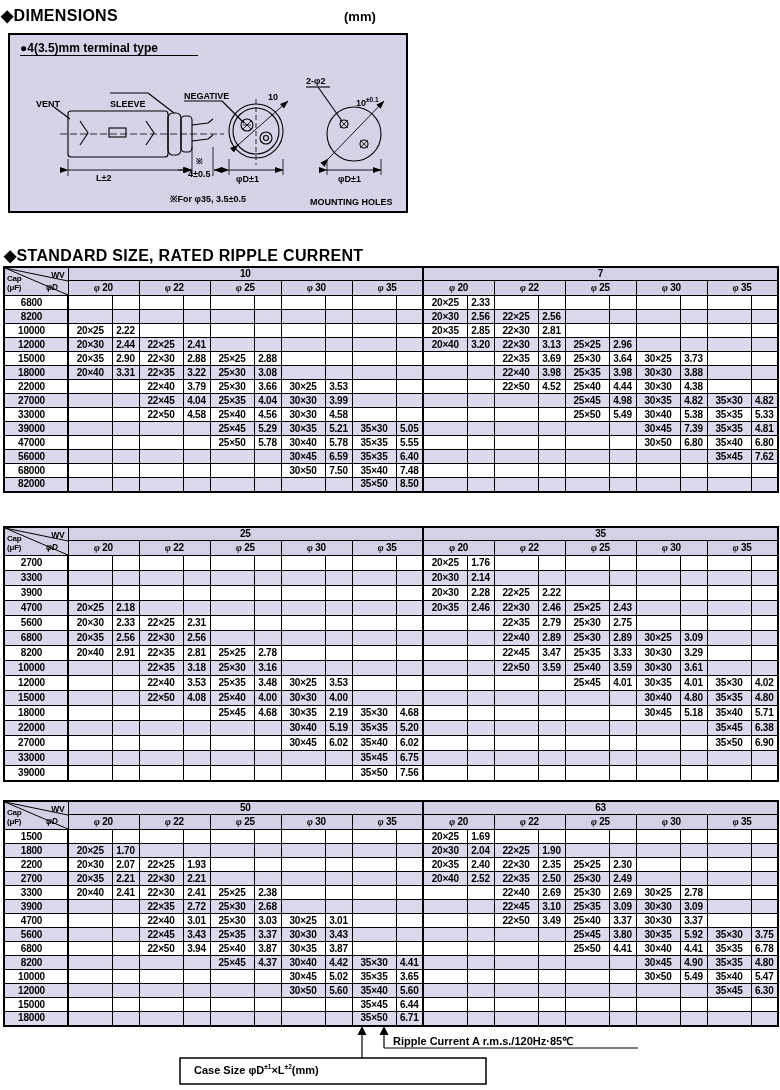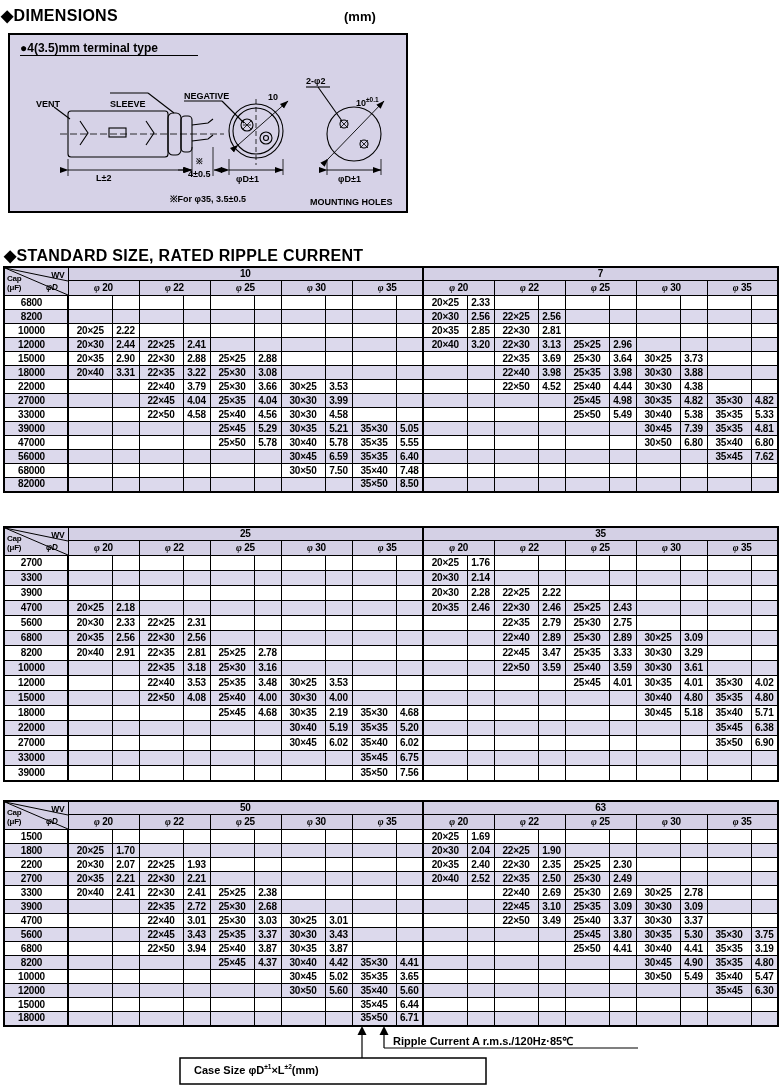--- a/index.html
+++ b/index.html
@@ -1122,21 +1122,21 @@
           <td class="val">3.43</td>
           <td class="case"></td>
           <td class="val grp"></td>
           <td class="case"></td>
           <td class="val"></td>
           <td class="case"></td>
           <td class="val"></td>
           <td class="case">25×45</td>
           <td class="val">3.80</td>
           <td class="case">30×35</td>
-          <td class="val">5.30</td>
+          <td class="val">5.92</td>
           <td class="case">35×30</td>
           <td class="val">3.75</td>
         </tr>
         <tr>
           <td class="cap">6800</td>
           <td class="case"></td>
           <td class="val"></td>
           <td class="case">22×50</td>
           <td class="val">3.94</td>
           <td class="case">25×40</td>
@@ -1147,21 +1147,21 @@
           <td class="val grp"></td>
           <td class="case"></td>
           <td class="val"></td>
           <td class="case"></td>
           <td class="val"></td>
           <td class="case">25×50</td>
           <td class="val">4.41</td>
           <td class="case">30×40</td>
           <td class="val">4.41</td>
           <td class="case">35×35</td>
-          <td class="val">3.19</td>
+          <td class="val">6.78</td>
         </tr>
         <tr class="alt">
           <td class="cap">8200</td>
           <td class="case"></td>
           <td class="val"></td>
           <td class="case"></td>
           <td class="val"></td>
           <td class="case">25×45</td>
           <td class="val">4.37</td>
           <td class="case">30×40</td>

